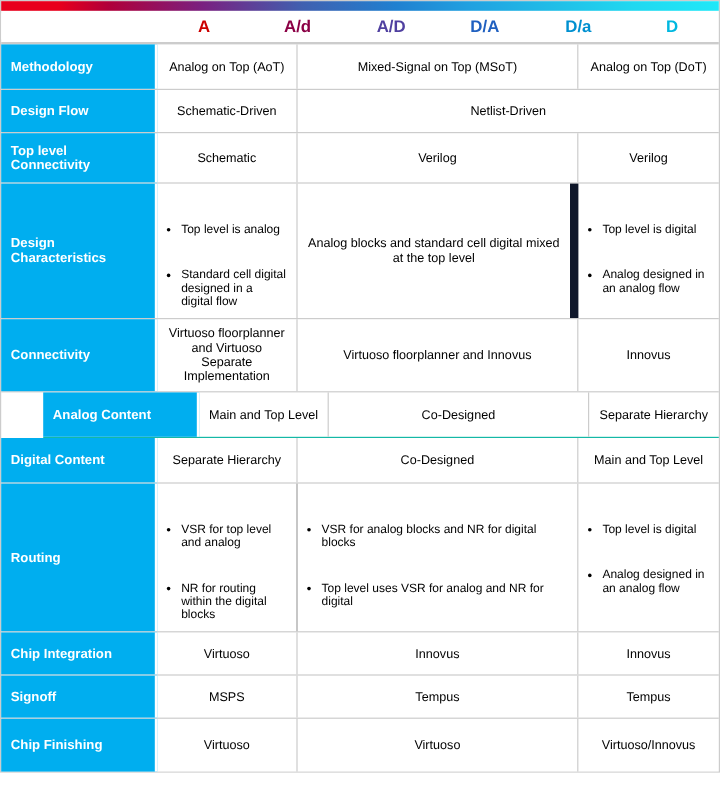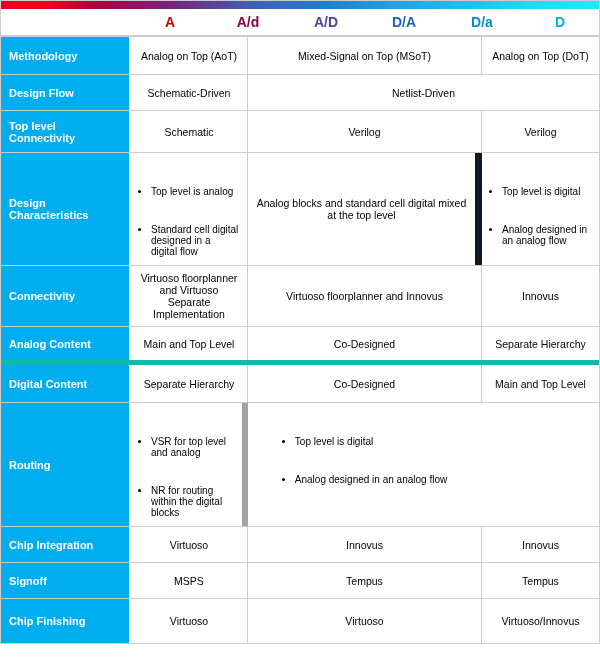--- a/index.html
+++ b/index.html
@@ -144,40 +144,46 @@
     </div>
   </div>
 
   <div style="display:grid; grid-template-columns: 130px 1fr 2fr 1fr; border-bottom:1px solid #ccc; min-height:56px;">
     <div class="row-header">Connectivity</div>
     <div class="cell" style="border-right:1px solid #ccc;">Virtuoso floorplanner and Virtuoso Separate Implementation</div>
     <div class="cell" style="border-right:1px solid #ccc;">Virtuoso floorplanner and Innovus</div>
     <div class="cell">Innovus</div>
   </div>
 
-  <div style="display:grid; grid-template-columns: 130px 1fr 2fr 1fr; border-bottom:5px solid #14b8a6; min-height:38px;">
+  <div style="display:grid; grid-template-columns: 130px 1fr 2fr 1fr; border-bottom:1px solid #14b8a6; min-height:38px;margin-left:35px;">
     <div class="row-header">Analog Content</div>
     <div class="cell" style="border-right:1px solid #ccc;">Main and Top Level</div>
     <div class="cell" style="border-right:1px solid #ccc;">Co-Designed</div>
     <div class="cell">Separate Hierarchy</div>
   </div>
 
   <div style="display:grid; grid-template-columns: 130px 1fr 2fr 1fr; border-bottom:1px solid #ccc; min-height:38px;">
     <div class="row-header">Digital Content</div>
     <div class="cell" style="border-right:1px solid #ccc;">Separate Hierarchy</div>
     <div class="cell" style="border-right:1px solid #ccc;">Co-Designed</div>
     <div class="cell">Main and Top Level</div>
   </div>
 
   <div style="display:grid; grid-template-columns: 130px 1fr 2fr 1fr; border-bottom:1px solid #ccc; min-height:80px;">
     <div class="row-header">Routing</div>
-    <div class="cell" style="border-right:6px solid #a3a3a3; align-items:flex-start;">
+    <div class="cell" style="border-right:1px solid #a3a3a3; align-items:flex-start;">
       <ul>
         <li>VSR for top level and analog</li>
         <li>NR for routing within the digital blocks</li>
+      </ul>
+    </div>
+    <div class="cell" style="border-right:1px solid #ccc; align-items:flex-start;">
+      <ul>
+        <li>VSR for analog blocks and NR for digital blocks</li>
+        <li>Top level uses VSR for analog and NR for digital</li>
       </ul>
     </div>
     <div class="cell" style="align-items:flex-start;">
       <ul>
         <li>Top level is digital</li>
         <li>Analog designed in an analog flow</li>
       </ul>
     </div>
   </div>
 

